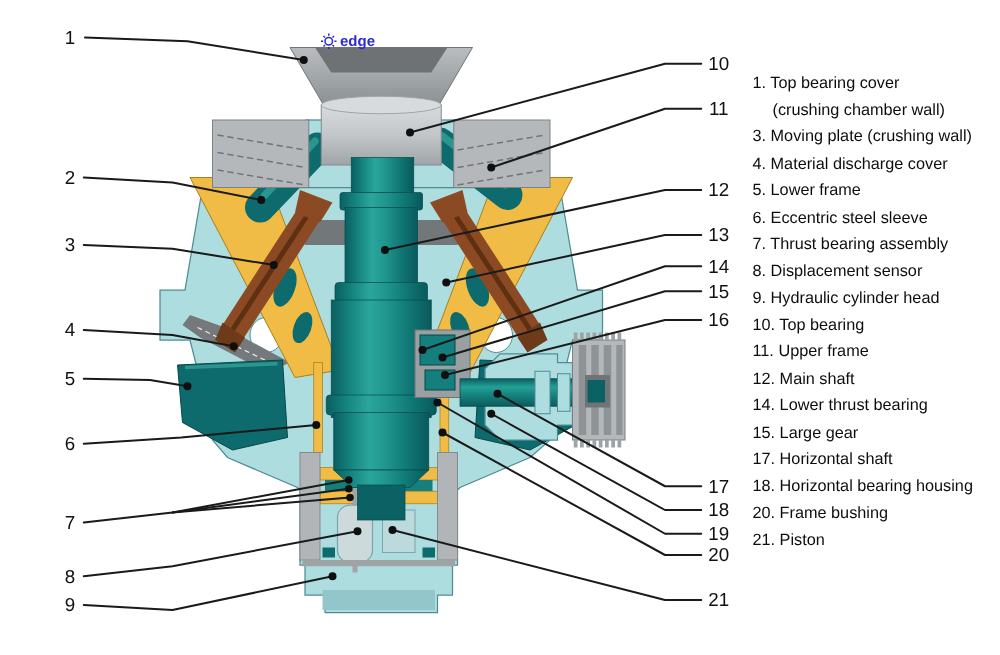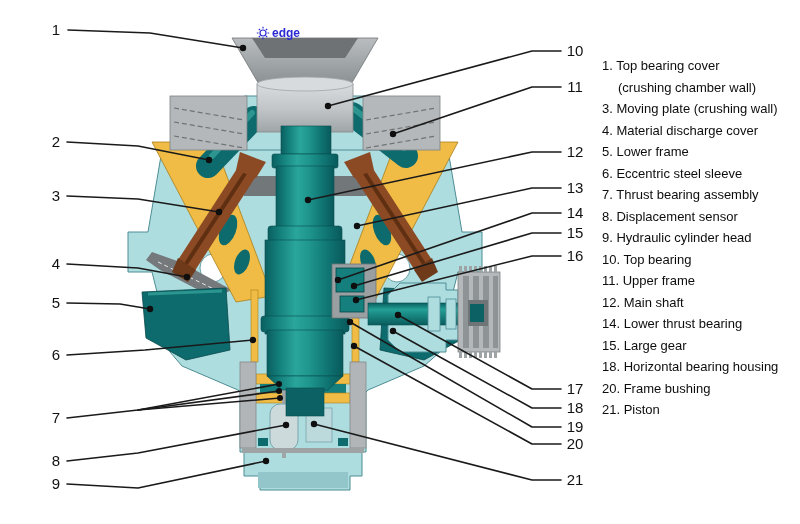--- a/index.html
+++ b/index.html
@@ -294,18 +294,19 @@
   <div class="lrow">5. Lower frame</div>
   <div class="lrow">6. Eccentric steel sleeve</div>
   <div class="lrow">7. Thrust bearing assembly</div>
   <div class="lrow">8. Displacement sensor</div>
   <div class="lrow">9. Hydraulic cylinder head</div>
   <div class="lrow">10. Top bearing</div>
   <div class="lrow">11. Upper frame</div>
   <div class="lrow">12. Main shaft</div>
   <div class="lrow">14. Lower thrust bearing</div>
   <div class="lrow">15. Large gear</div>
+  <div class="lrow">17. Horizontal shaft</div>
   <div class="lrow">18. Horizontal bearing housing</div>
   <div class="lrow">20. Frame bushing</div>
   <div class="lrow">21. Piston</div>
 </div>
 
 </div>
 
 </body></html>

